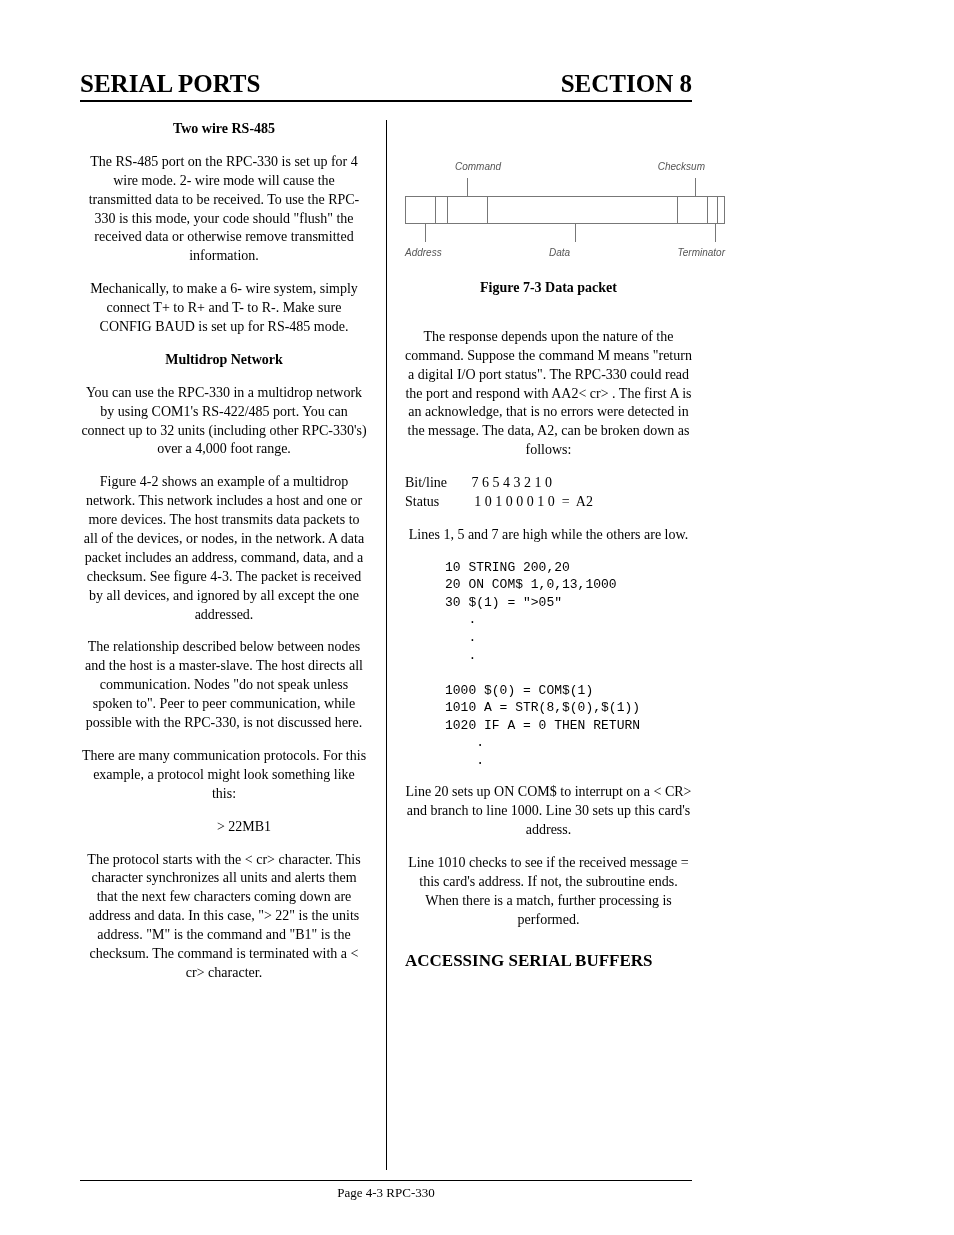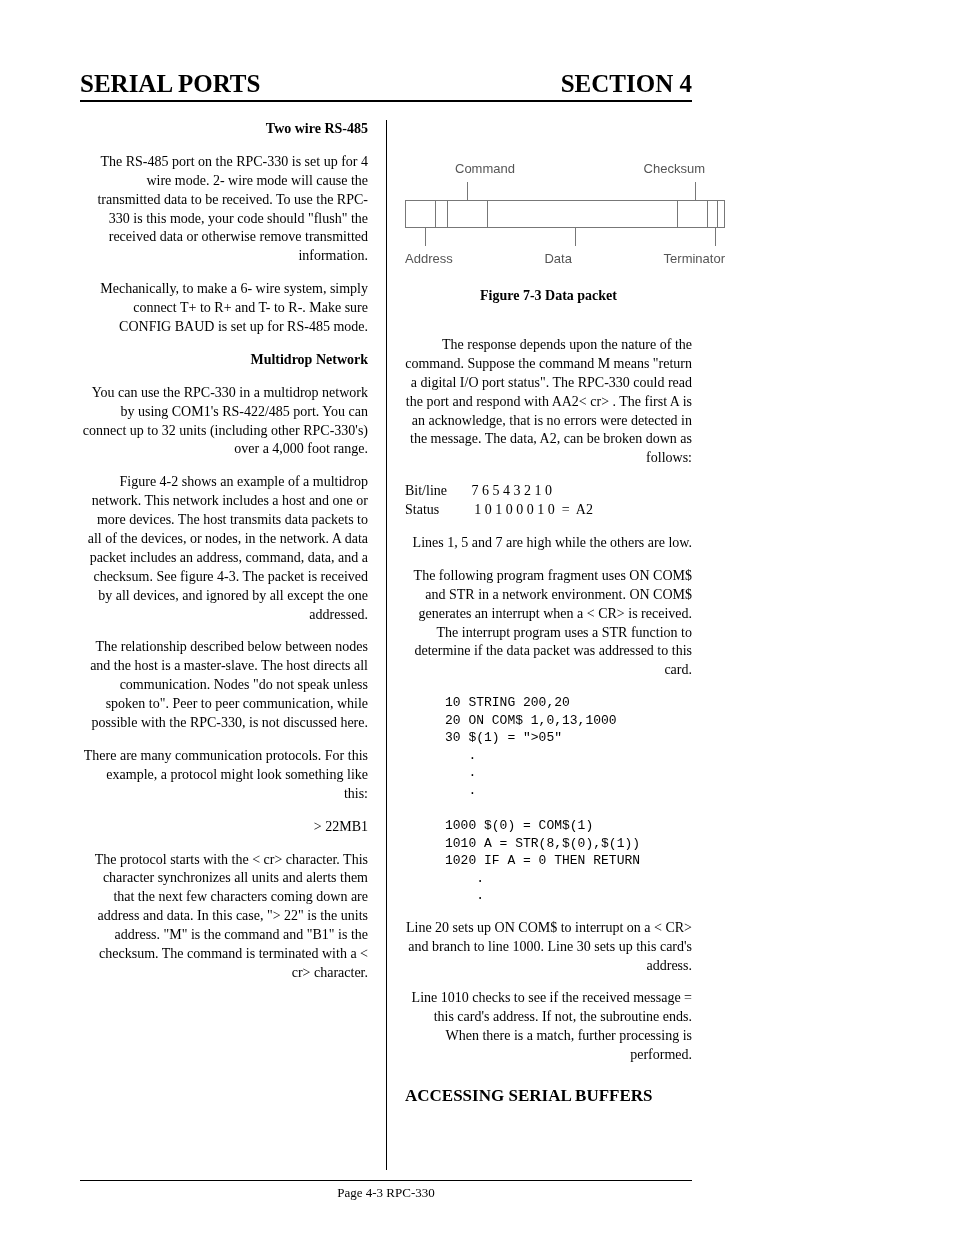--- a/index.html
+++ b/index.html
@@ -46,21 +46,21 @@
     border-left: 1px solid #000;
     font-size: 14px;
     line-height: 1.35;
   }
   .section-heading {
     font-weight: bold;
     margin-top: 0;
     margin-bottom: 14px;
     font-size: 14px;
   }
-  p { margin: 8px 0 14px 0; text-align: right; }
+  p { margin: 8px 0 14px 0; text-align: center; }
   .indent1 { margin-left: 40px; }
   .fig-caption {
     text-align: center;
     font-weight: bold;
     font-size: 14px;
     margin: 20px 0 30px 0;
   }
   .code-block {
     font-family: "Courier New", Courier, monospace;
     font-size: 13px;
@@ -85,22 +85,23 @@
   .accessing-heading {
     font-size: 17px;
     font-weight: bold;
     margin-top: 20px;
   }
   
   .packet-diagram {
     margin: 40px auto 10px auto;
     width: 320px;
     font-family: Arial, sans-serif;
-    font-size: 13px;
+    font-size: 10px;
     color: #555;
+    font-style: italic;
   }
   .pkt-top {
     display:flex;
     justify-content:space-between;
     margin-bottom:4px;
   }
   .pkt-top span:first-child { margin-left: 50px;}
   .pkt-top span:last-child { margin-right: 20px;}
   .pkt-lines-top {
     position:relative;
@@ -128,21 +129,21 @@
     margin-top:4px;
   }
 </style>
 </head>
 <body>
 
 <div class="page">
 
   <div class="header">
     <span class="header-title">SERIAL PORTS</span>
-    <span class="header-title">SECTION 4</span>
+    <span class="header-title">SECTION 8</span>
   </div>
 
   <div class="columns">
 
     <div class="col-left">
       <p class="section-heading">Two wire RS-485</p>
       <p>The RS-485 port on the RPC-330 is set up for 4 wire mode.  2- wire mode will cause the transmitted data to be received.  To use the RPC-330 is this mode, your code should "flush" the received data or otherwise remove transmitted information.</p>
       <p>Mechanically, to make a 6- wire system, simply connect T+  to R+  and T- to R-.  Make sure CONFIG BAUD is set up for RS-485 mode.</p>
       <p class="section-heading">Multidrop Network</p>
       <p>You can use the RPC-330 in a multidrop network by using COM1's RS-422/485 port.  You can connect up to 32 units (including other RPC-330's) over a 4,000 foot range.</p>
@@ -184,21 +185,20 @@
           <span>Terminator</span>
         </div>
       </div>
 
       <p class="fig-caption">Figure 7-3  Data packet</p>
 
       <p>The response depends upon the nature of the command. Suppose the command M means "return a digital I/O port status".  The RPC-330 could read the port and respond with AA2&lt; cr&gt; .  The first A is an acknowledge, that is no errors were detected in the message.  The data, A2, can be broken down as follows:</p>
       <div class="mono-line">Bit/line       7 6 5 4 3 2 1 0
 Status          1 0 1 0 0 0 1 0  =  A2</div>
       <p>Lines 1, 5 and 7 are high while the others are low.</p>
-      <p>The following program fragment uses ON COM$ and STR in a network environment.  ON COM$ generates an interrupt when a &lt; CR&gt;  is received.  The interrupt program uses a STR function to determine if the data packet was addressed to this card.</p>
       <div class="code-block">10 STRING 200,20
 20 ON COM$ 1,0,13,1000
 30 $(1) = "&gt;05"
    .
    .
    .
 
 1000 $(0) = COM$(1)
 1010 A = STR(8,$(0),$(1))
 1020 IF A = 0 THEN RETURN

